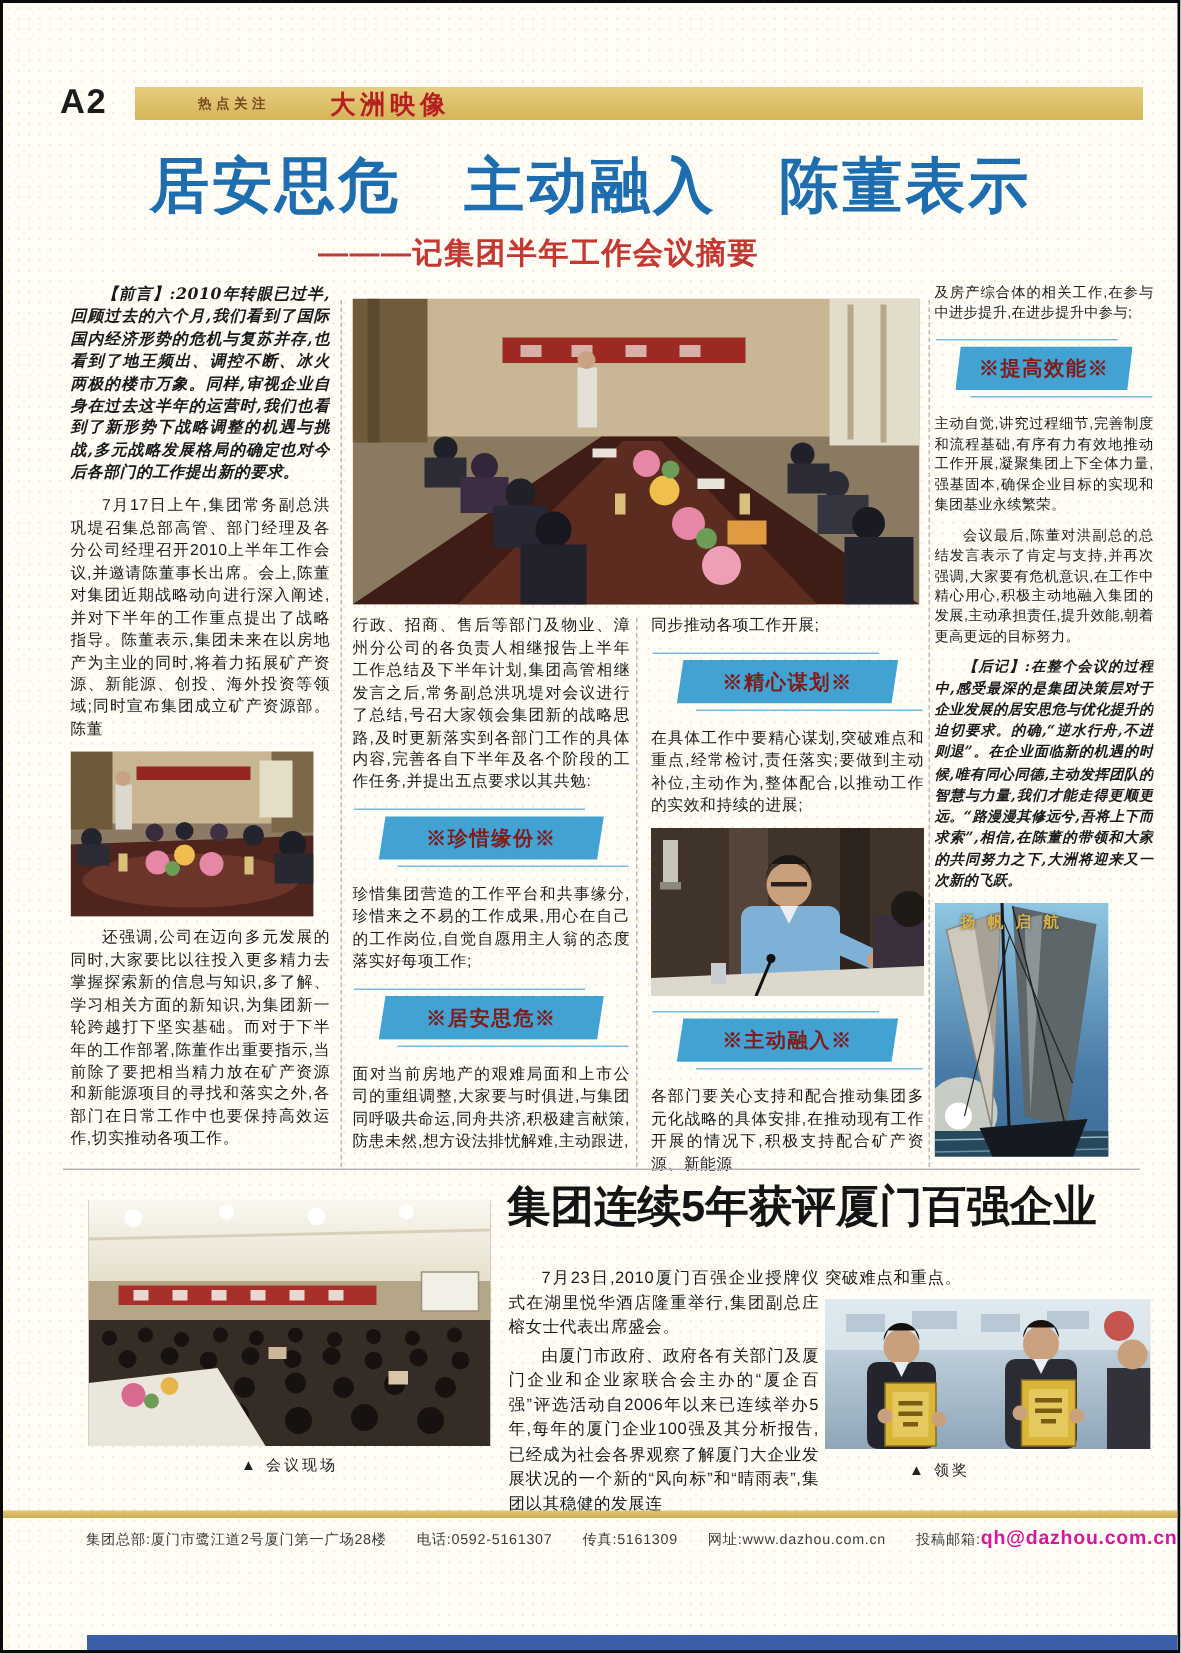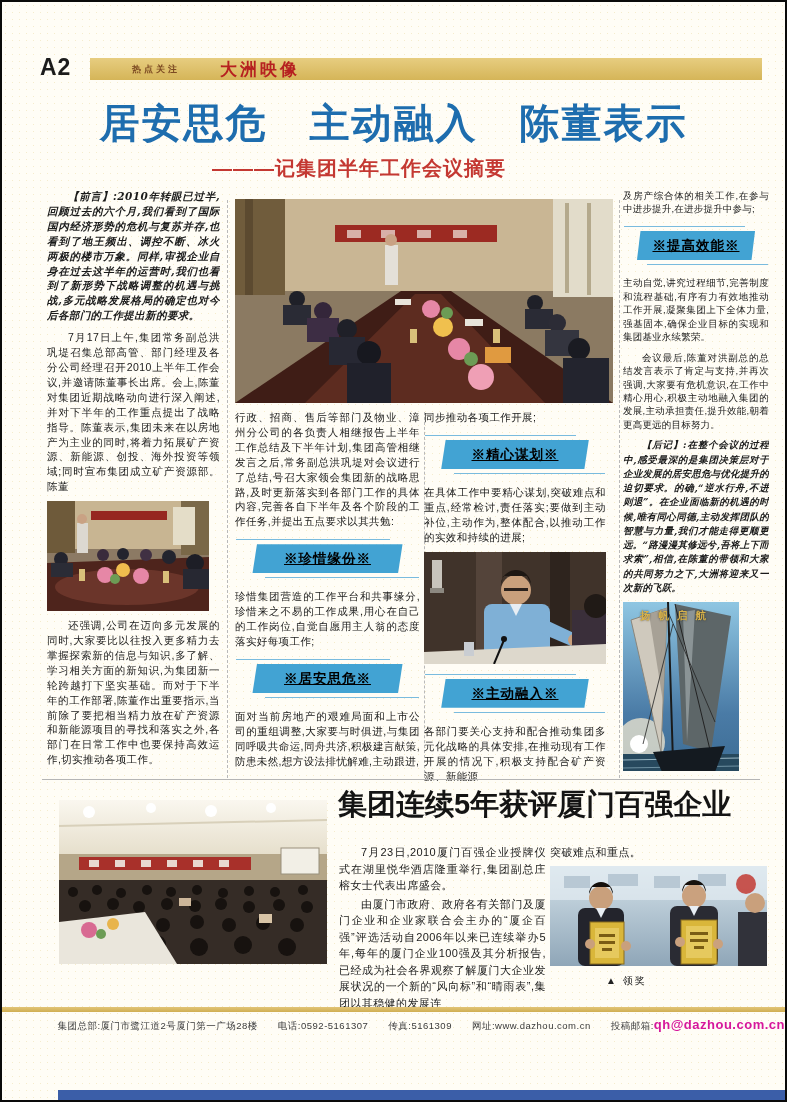--- a/index.html
+++ b/index.html
@@ -23,39 +23,39 @@
     font-size:40px;font-weight:900;color:#1e6dae;letter-spacing:2px;font-family:"Liberation Sans",sans-serif;}
   .subhead{position:absolute;left:210px;top:153px;font-size:20px;font-weight:bold;color:#c43832;letter-spacing:1px;}
   
   .col{position:absolute;top:187px;font-size:10.5px;line-height:1.42;color:#1a1a1a;
     letter-spacing:0.4px;text-align:justify;}
   .col p{margin:0 0 7px;text-indent:2em;}
   .col p.noindent{text-indent:0;}
   .col1{left:45px;width:173px;height:582px;overflow:hidden;}
   .midblock{left:233px;width:381px;height:582px;overflow:hidden;position:absolute;top:197px;}
   .midcols{display:flex;margin-top:7px;}
-  .col2i{width:185px;margin-right:4px;}
+  .col2i{width:185px;margin-right:14px;}
   .col3i{width:182px;}
   .col2i,.col3i{font-size:10.5px;line-height:1.42;letter-spacing:0.4px;text-align:justify;color:#1a1a1a;}
   .col2i p,.col3i p{margin:0 0 7px;text-indent:2em;}
   .col2i p.noindent,.col3i p.noindent{text-indent:0;}
   .col4{left:621px;width:146px;height:582px;overflow:hidden;font-size:9.5px;letter-spacing:0.2px;}
   .foreword,.postscript{font-family:"DejaVu Serif","Liberation Serif",serif;font-style:italic;font-weight:bold;}
   .postscript{font-size:9.5px;line-height:1.5;}
   .vsep{position:absolute;border-left:1px dashed #b9b9b9;width:0;}
   .sep-a{left:225px;top:198px;height:578px;}
   .sep-b{left:617px;top:198px;height:578px;}
   .sep-c{left:422px;top:410px;height:366px;}
   
   .tag-wrap{position:relative;margin:10px 1px 11px;padding:5px 0;}
   .tag-wrap::before{content:"";position:absolute;top:0;left:0;right:16%;border-top:1px solid #79bbde;}
   .tag-wrap::after{content:"";position:absolute;bottom:0;left:16%;right:0;border-top:1px solid #79bbde;}
-  .tag-box{margin:0 auto;width:82%;background:#42a3d3;color:#000000;text-align:center;
+  .tag-box{margin:0 auto;width:82%;background:#42a3d3;color:#7f1d1d;text-align:center;
     font-size:13.5px;font-weight:bold;padding:5px 0;letter-spacing:1px;text-indent:0;
-    clip-path:polygon(3% 0,100% 0,97% 100%,0 100%);text-decoration:underline;}
+    clip-path:polygon(3% 0,100% 0,97% 100%,0 100%);}
   
   .photo{display:block;}
   .photo-frame{margin:4px 0 7px;}
   .sail-wrap{position:relative;width:116px;margin-top:5px;}
   .sail-text{position:absolute;top:6px;left:0;right:8px;text-align:center;color:#d8b24a;
     font-size:10.5px;font-weight:bold;letter-spacing:8px;text-shadow:0 0 2px rgba(0,0,0,.6);}
   
   .hdivider{position:absolute;left:40px;top:777px;width:718px;border-top:1px solid #b5b5b5;}
   .title2{position:absolute;left:336px;top:783px;width:432px;margin:0;font-size:29px;font-weight:900;
     color:#141414;letter-spacing:0px;}
@@ -317,20 +317,21 @@
         <circle cx="184" cy="145" r="9"></circle>
         <circle cx="228" cy="147" r="9"></circle>
     </g>
     <rect x="120" y="98" width="12" height="8" fill="#cdb79a"></rect>
       <rect x="200" y="114" width="13" height="9" fill="#d8c4a6"></rect>
     <polygon points="0,122 86,112 118,164 0,164" fill="#eae6dc"></polygon>
     <circle cx="30" cy="130" r="8" fill="#d86a92"></circle>
       <circle cx="54" cy="124" r="6" fill="#e8b44c"></circle>
       <circle cx="42" cy="134" r="5" fill="#6c9c55"></circle>
   </svg>
+  <div class="caption caption-left">▲ 会议现场</div>
 
   <div class="b-text">
     <p>7月23日,2010厦门百强企业授牌仪式在湖里悦华酒店隆重举行,集团副总庄榕女士代表出席盛会。</p>
     <p>由厦门市政府、政府各有关部门及厦门企业和企业家联合会主办的“厦企百强”评选活动自2006年以来已连续举办5年,每年的厦门企业100强及其分析报告,已经成为社会各界观察了解厦门大企业发展状况的一个新的“风向标”和“晴雨表”,集团以其稳健的发展连</p>
   </div>
 
   <div class="b-right">
     <p>突破难点和重点。</p>
     <svg class="photo" width="217" height="100" viewBox="0 0 217 100" preserveAspectRatio="none">
       <defs>

